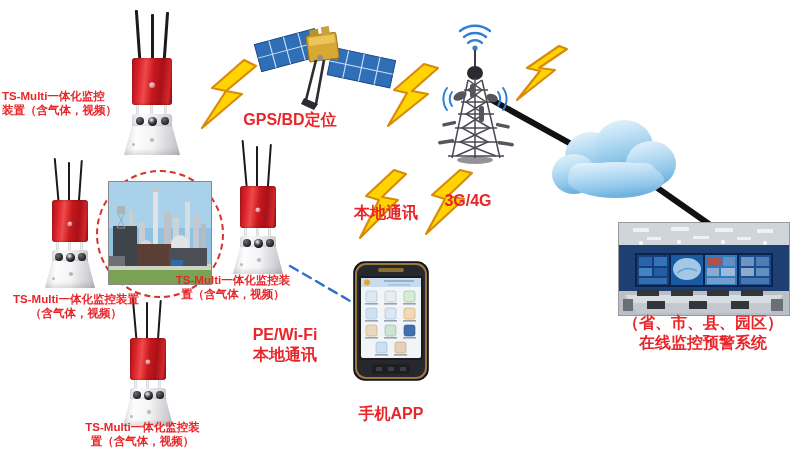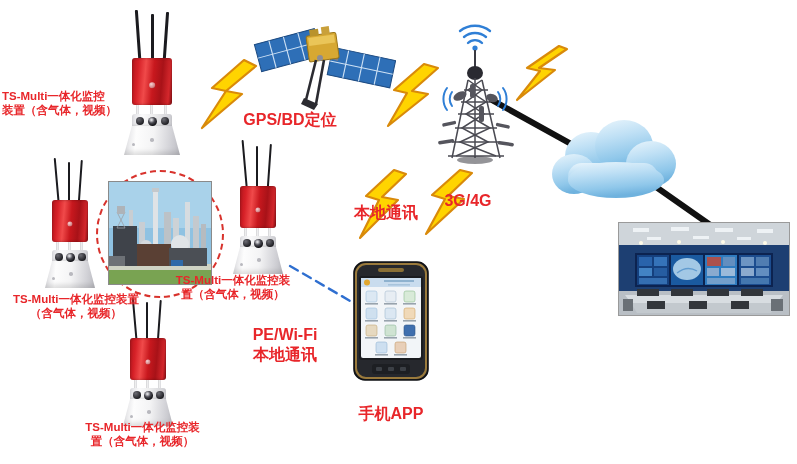--- a/index.html
+++ b/index.html
@@ -446,14 +446,16 @@
   <div class="lbl md" style="left:351px;top:203px;width:70px;">本地通讯</div>
 
   <div class="lbl md" style="left:438px;top:191px;width:60px;">3G/4G</div>
 
 
   <div class="lbl md" style="left:240px;top:325px;width:90px;">PE/Wi-Fi
 本地通讯</div>
 
   <div class="lbl md" style="left:350px;top:404px;width:82px;">手机APP</div>
 
+  <div class="lbl md" style="left:612px;top:313px;width:182px;">（省、市、县、园区）
+在线监控预警系统</div>
 
 </div>
 
 </body></html>

